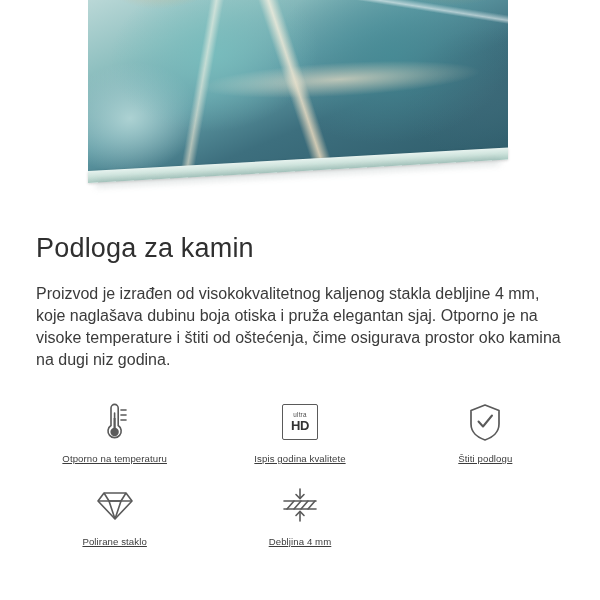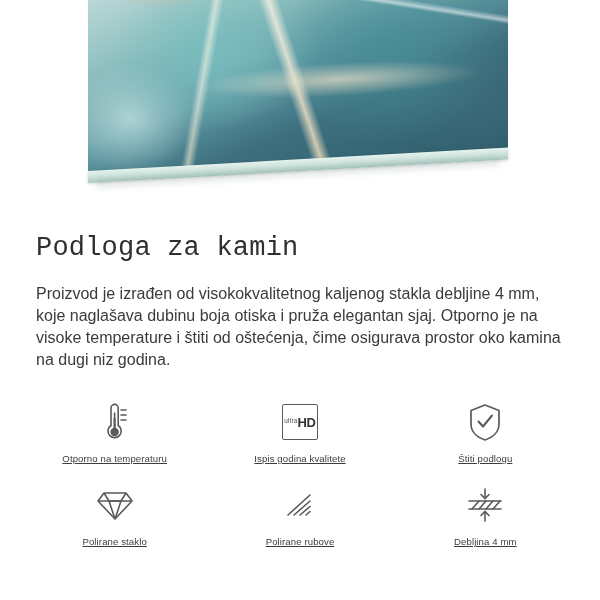--- a/index.html
+++ b/index.html
@@ -105,21 +105,21 @@
   .sparkle.s1 { left: 500px; top: 170px; }
   .sparkle.s2 { left: 510px; top: 186px; width: 14px; height: 14px; }
   .sparkle.s2::before { width: 14px; }
   .sparkle.s2::after { height: 14px; }
 
   
   .content {
     padding: 14px 36px 0 36px;
   }
   .title {
-    font-family: Liberation Mono, monospace;
+    font-family: Liberation Sans, sans-serif;
     font-size: 27px;
     line-height: 33px;
     color: #2f2f2f;
     font-weight: 400;
     letter-spacing: 0.2px;
     margin: 0 0 18px 0;
   }
   .title .line2 { display: block; }
   .desc {
     font-size: 16px;
@@ -156,20 +156,21 @@
     letter-spacing: 0.1px;
     text-decoration: underline;
   }
   svg { display: block; }
   .hd-box {
     width: 34px;
     height: 34px;
     border: 1.6px solid #5a5a5a;
     border-radius: 2px;
     display: flex;
+    flex-direction: column;
     align-items: center;
     justify-content: center;
     line-height: 1;
   }
   .hd-box .ultra {
     font-size: 6.3px;
     letter-spacing: 0.2px;
     color: #4a4a4a;
     margin-bottom: 1px;
   }
@@ -249,33 +250,20 @@
             <path d="M5 16 H39"></path>
             <path d="M11 8 L16 16 L22 34"></path>
             <path d="M33 8 L28 16 L22 34"></path>
             <path d="M16 16 H28"></path>
           </g>
         </svg>
       </div>
       <div class="feature-label">Polirane staklo</div>
     </div>
 
-    <div class="feature">
-      <div class="feature-icon">
-        <svg width="44" height="40" viewBox="0 0 44 40">
-          <g fill="none" stroke="#5a5a5a" stroke-width="1.6" stroke-linecap="round">
-            <path d="M10 30 L32 10"></path>
-            <path d="M16 30 L32 16"></path>
-            <path d="M22 30 L32 21.5"></path>
-            <path d="M28 30 L32 26.5"></path>
-          </g>
-        </svg>
-      </div>
-      <div class="feature-label">Polirane rubove</div>
-    </div>
 
     <div class="feature">
       <div class="feature-icon">
         <svg width="46" height="40" viewBox="0 0 46 40">
           <g fill="none" stroke="#5a5a5a" stroke-width="1.6" stroke-linecap="round">
             <line x1="23" y1="4" x2="23" y2="13"></line>
             <path d="M19 9.5 L23 13.5 L27 9.5"></path>
             <line x1="23" y1="36" x2="23" y2="27"></line>
             <path d="M19 30.5 L23 26.5 L27 30.5"></path>
             <line x1="7" y1="16" x2="39" y2="16"></line>

